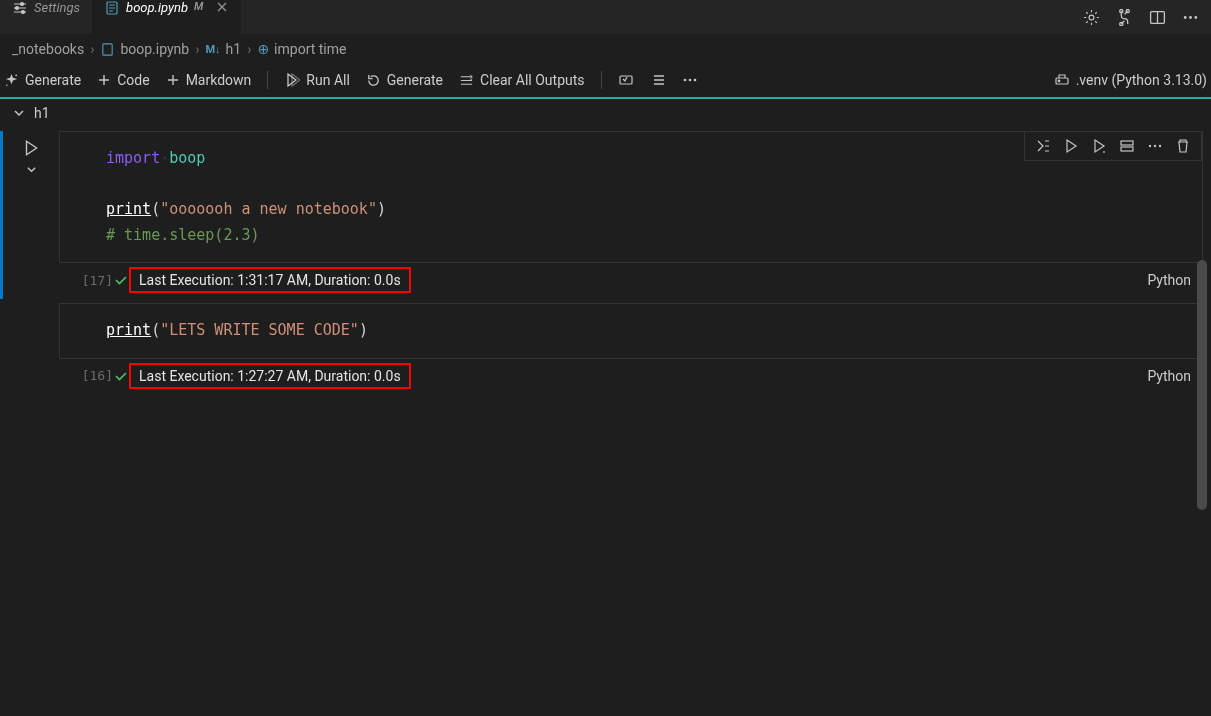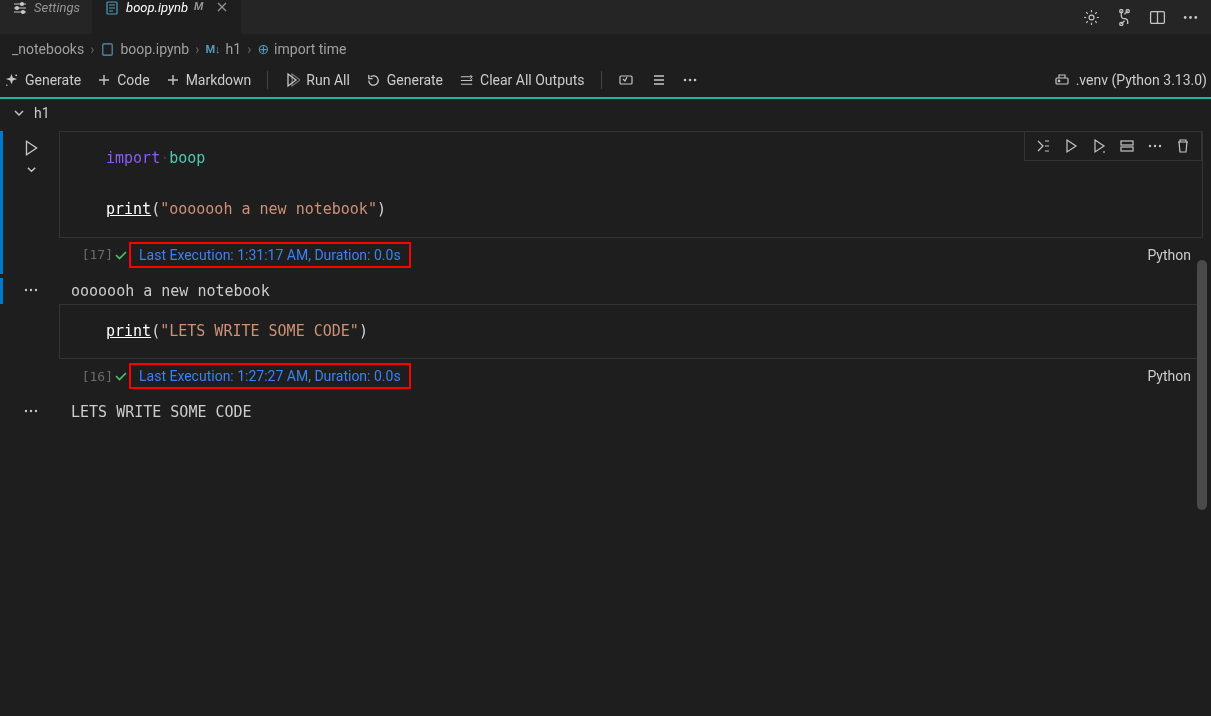--- a/index.html
+++ b/index.html
@@ -138,21 +138,21 @@
   color: #6b6b6b;
   font-family: monospace;
   font-size: 13px;
   width: 46px;
   text-align: right;
 }
 .check { color: #4ec166; }
 .exec-info {
   border: 2px solid #ff0000;
   padding: 3px 8px;
-  color: #3b82f6;
+  color: #e5e5e5;
   font-size: 14px;
 }
 .lang-label { margin-left: auto; margin-right: 4px; color: #cccccc; font-size: 14px; }
 
 .output-row {
   display: flex;
   border-left: 3px solid #007acc;
 }
 .output-row.nofocus { border-left-color: transparent; }
 .output-gutter { width: 56px; display: flex; justify-content: center; padding-top: 4px; color: #c5c5c5; flex-shrink: 0; }
@@ -395,46 +395,35 @@
             </span>
           <span class="icon-btn">
               <svg width="16" height="16" viewBox="0 0 16 16" fill="none" stroke="#c5c5c5" stroke-width="1.2">
                 <path d="M3 4h10M5 4V2h6v2M4 4l1 10h6l1-10"></path>
               </svg>
             </span>
         </div>
         <div><span class="tok-kw">import</span><span class="whitespace-dot">·</span><span class="tok-mod">boop</span></div>
         <div>&nbsp;</div>
         <div><span class="tok-fn">print</span><span class="tok-p">(</span><span class="tok-str">"ooooooh a new notebook"</span><span class="tok-p">)</span></div>
+        <div><span class="tok-cmt"># time.sleep(2.3)</span></div>
       </div>
       <div class="status-bar">
         <span class="exec-num">[17]</span>
         <span class="check">
           <svg width="16" height="16" viewBox="0 0 16 16" fill="none" stroke="#4ec166" stroke-width="1.6">
               <path d="M3 8l3.5 3.5L13 5"></path>
             </svg>
         </span>
         <span class="exec-info">Last Execution: 1:31:17 AM, Duration: 0.0s</span>
         <span class="lang-label">Python</span>
       </div>
     </div>
   </div>
 
-  <div class="output-row">
-    <div class="output-gutter">
-      <span>
-        <svg width="16" height="16" viewBox="0 0 16 16" fill="#c5c5c5">
-            <circle cx="3" cy="8" r="1.2"></circle>
-            <circle cx="8" cy="8" r="1.2"></circle>
-            <circle cx="13" cy="8" r="1.2"></circle>
-          </svg>
-      </span>
-    </div>
-    <div class="output-text">ooooooh a new notebook</div>
-  </div>
 
 
   <div class="cell-container">
     <div class="cell-gutter"></div>
     <div class="cell-body">
       <div class="code-block">
         <div><span class="tok-fn">print</span><span class="tok-p">(</span><span class="tok-str">"LETS WRITE SOME CODE"</span><span class="tok-p">)</span></div>
       </div>
       <div class="status-bar">
         <span class="exec-num">[16]</span>
@@ -442,28 +431,16 @@
           <svg width="16" height="16" viewBox="0 0 16 16" fill="none" stroke="#4ec166" stroke-width="1.6">
               <path d="M3 8l3.5 3.5L13 5"></path>
             </svg>
         </span>
         <span class="exec-info">Last Execution: 1:27:27 AM, Duration: 0.0s</span>
         <span class="lang-label">Python</span>
       </div>
     </div>
   </div>
 
-  <div class="output-row nofocus">
-    <div class="output-gutter">
-      <span>
-        <svg width="16" height="16" viewBox="0 0 16 16" fill="#c5c5c5">
-            <circle cx="3" cy="8" r="1.2"></circle>
-            <circle cx="8" cy="8" r="1.2"></circle>
-            <circle cx="13" cy="8" r="1.2"></circle>
-          </svg>
-      </span>
-    </div>
-    <div class="output-text">LETS WRITE SOME CODE</div>
-  </div>
 
 </div>
 
 <div class="scrollbar"></div>
 
 </body></html>

